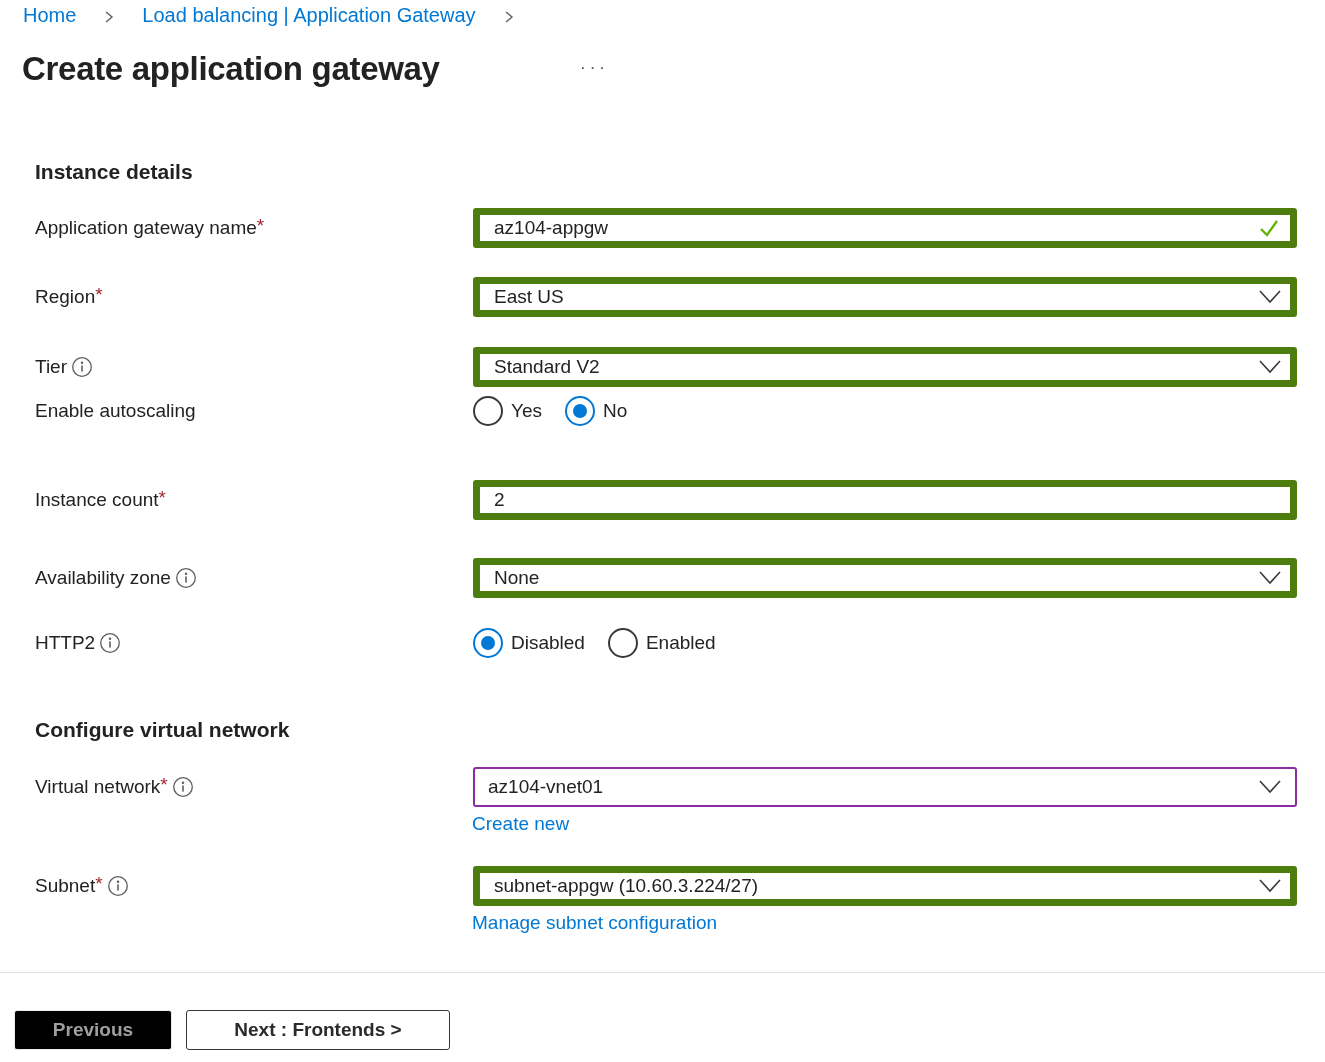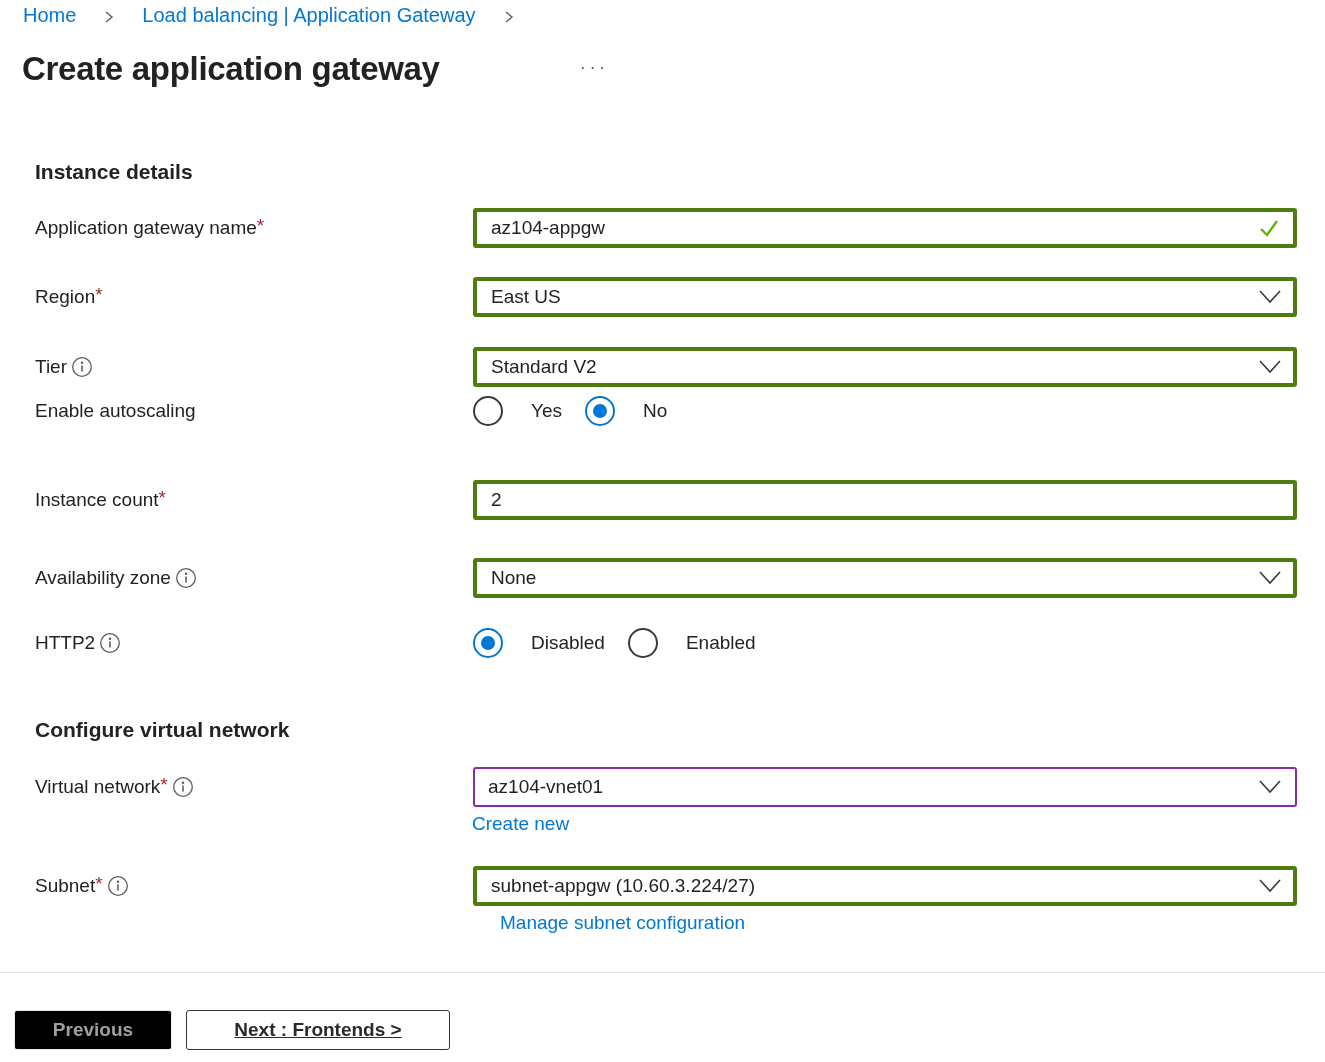--- a/index.html
+++ b/index.html
@@ -39,53 +39,53 @@
   .r-scale { top:396px; height:30px; }
   .r-count { top:488px; height:24px;justify-content:space-between; }
   .r-zone  { top:558px; height:40px; }
   .r-http2 { top:628px; height:30px; }
   .r-vnet  { top:767px; height:40px; }
   .r-subnet{ top:866px; height:40px; }
 
   
   .textbox, .dropdown {
     width:100%; height:40px;
-    border:4px solid #4d7c0f; border-radius:3px;
+    border:7px solid #4d7c0f; border-radius:3px;
     background:#fff; color:#242322;
     font-size:19px; font-family:inherit;
     display:flex; align-items:center;
     padding:0 40px 0 14px;
   }
   input.textbox { outline:none; padding-right:46px; }
   .dropdown { cursor:pointer; }
   .dropdown.focused { border:2px solid #8a2da5; padding-left:13px; }
   .chev { position:absolute; right:13px; top:50%; transform:translateY(-50%); pointer-events:none; display:flex; }
   .check { position:absolute; right:15px; top:50%; transform:translateY(-50%); display:flex; }
 
   
   .radio-group { display:flex; align-items:center; }
-  .radio { display:flex; align-items:center; gap:28px; margin-right:23px; cursor:pointer; font-size:19px; }
+  .radio { display:flex; align-items:center; gap:8px; margin-right:23px; cursor:pointer; font-size:19px; }
   .radio-circle { width:30px; height:30px; border-radius:50%; border:2px solid #3b3a39; background:#fff; position:relative; flex:none; }
   .radio.selected .radio-circle { border-color:#0078d4; }
   .radio.selected .radio-circle::after {
     content:""; position:absolute; left:50%; top:50%;
     width:14px; height:14px; border-radius:50%;
     background:#0078d4; transform:translate(-50%,-50%);
   }
 
   
   .inline-link { position:absolute; left:472px; font-size:19px; color:#0078d4; text-decoration:none; cursor:pointer;text-align:center; }
   .link-create { top:813px; }
-  .link-manage { top:912px;margin-left:28px; }
+  .link-manage { top:912px; }
 
   
   .divider { position:absolute; left:0; top:972px; width:1325px; height:1px; background:#e1dfdd; }
   .btn { position:absolute; top:1010px; height:40px; border-radius:3px; font-size:19px; font-weight:600; font-family:inherit; cursor:pointer; }
   .btn-prev { left:14px; width:158px; background:#000000; color:#a19f9d; border:1px solid #eceae8; cursor:default; }
-  .btn-next { left:186px; width:264px; background:#ffffff; color:#2b2a29; border:1px solid #38362f;text-decoration:underline; }
+  .btn-next { left:186px; width:264px; background:#ffffff; color:#2b2a29; border:1px solid #38362f; }
 </style>
 </head>
 <body>
 
 <nav class="breadcrumb">
   <a class="crumb">Home</a>
   <span class="crumb-sep">
     <svg width="14" height="16" viewBox="0 0 14 16">
         <polyline points="4,3 10,8 4,13" fill="none" stroke="#605e5c" stroke-width="1.4"></polyline>
       </svg>

